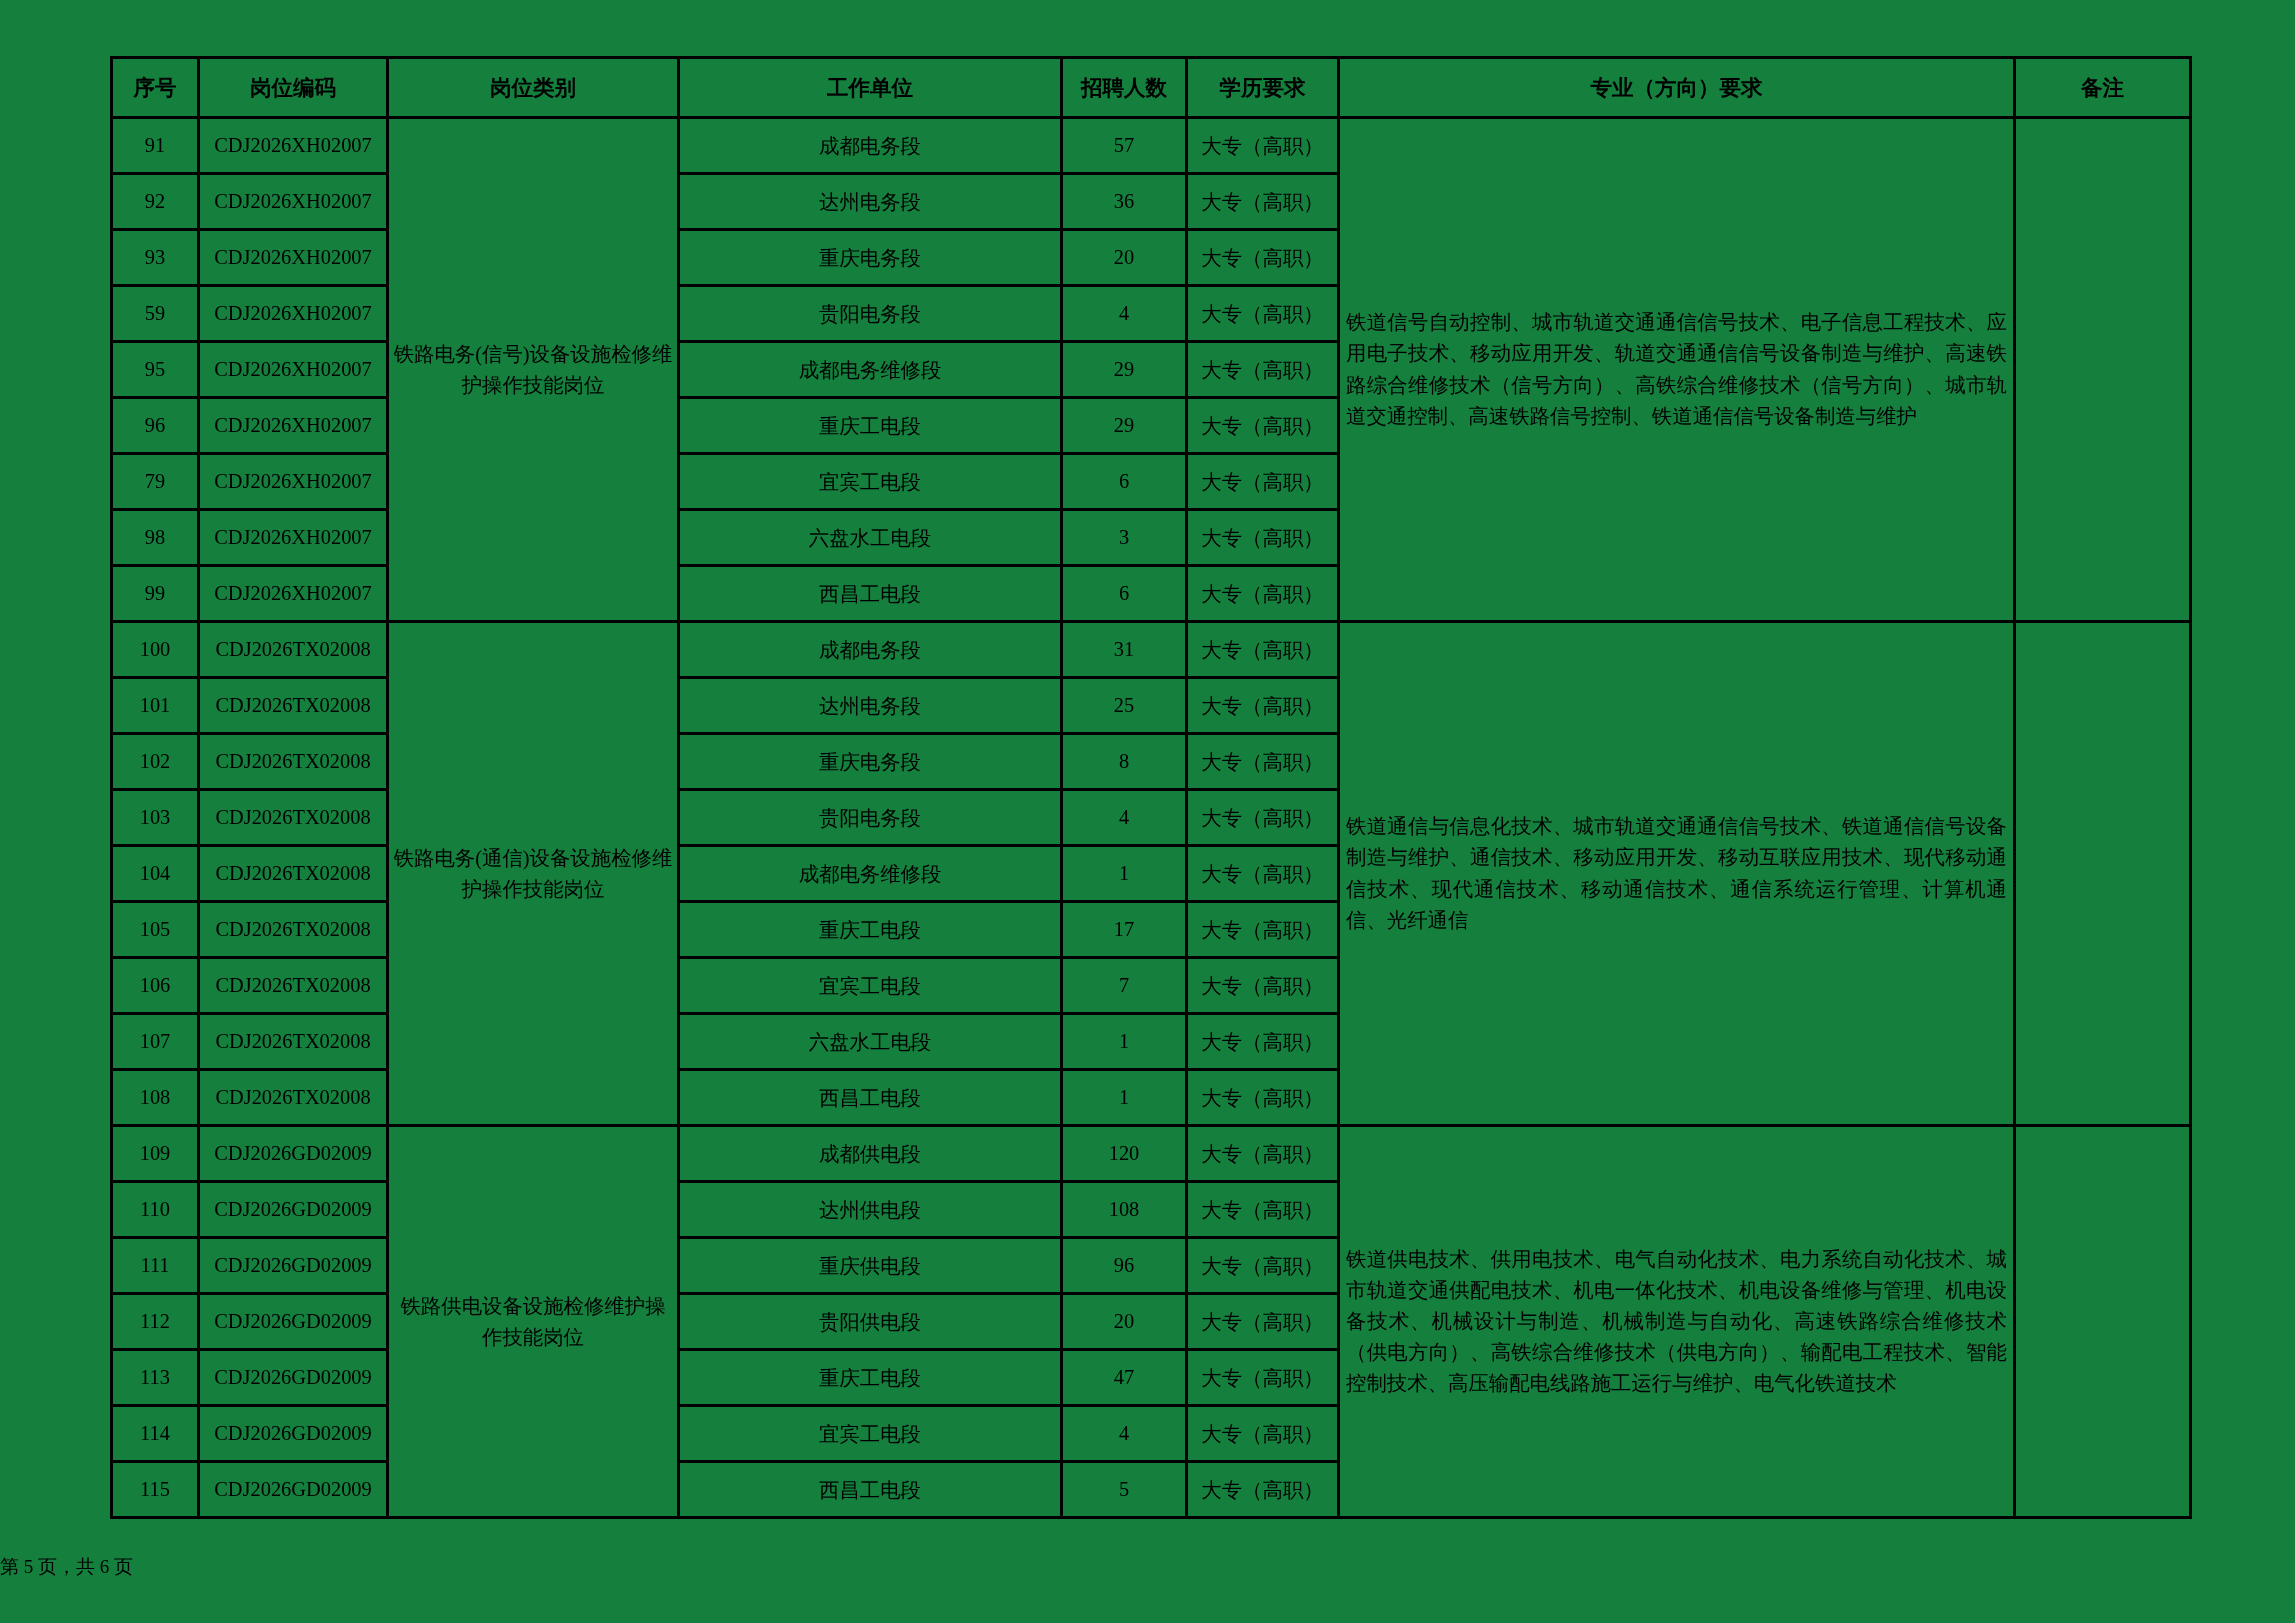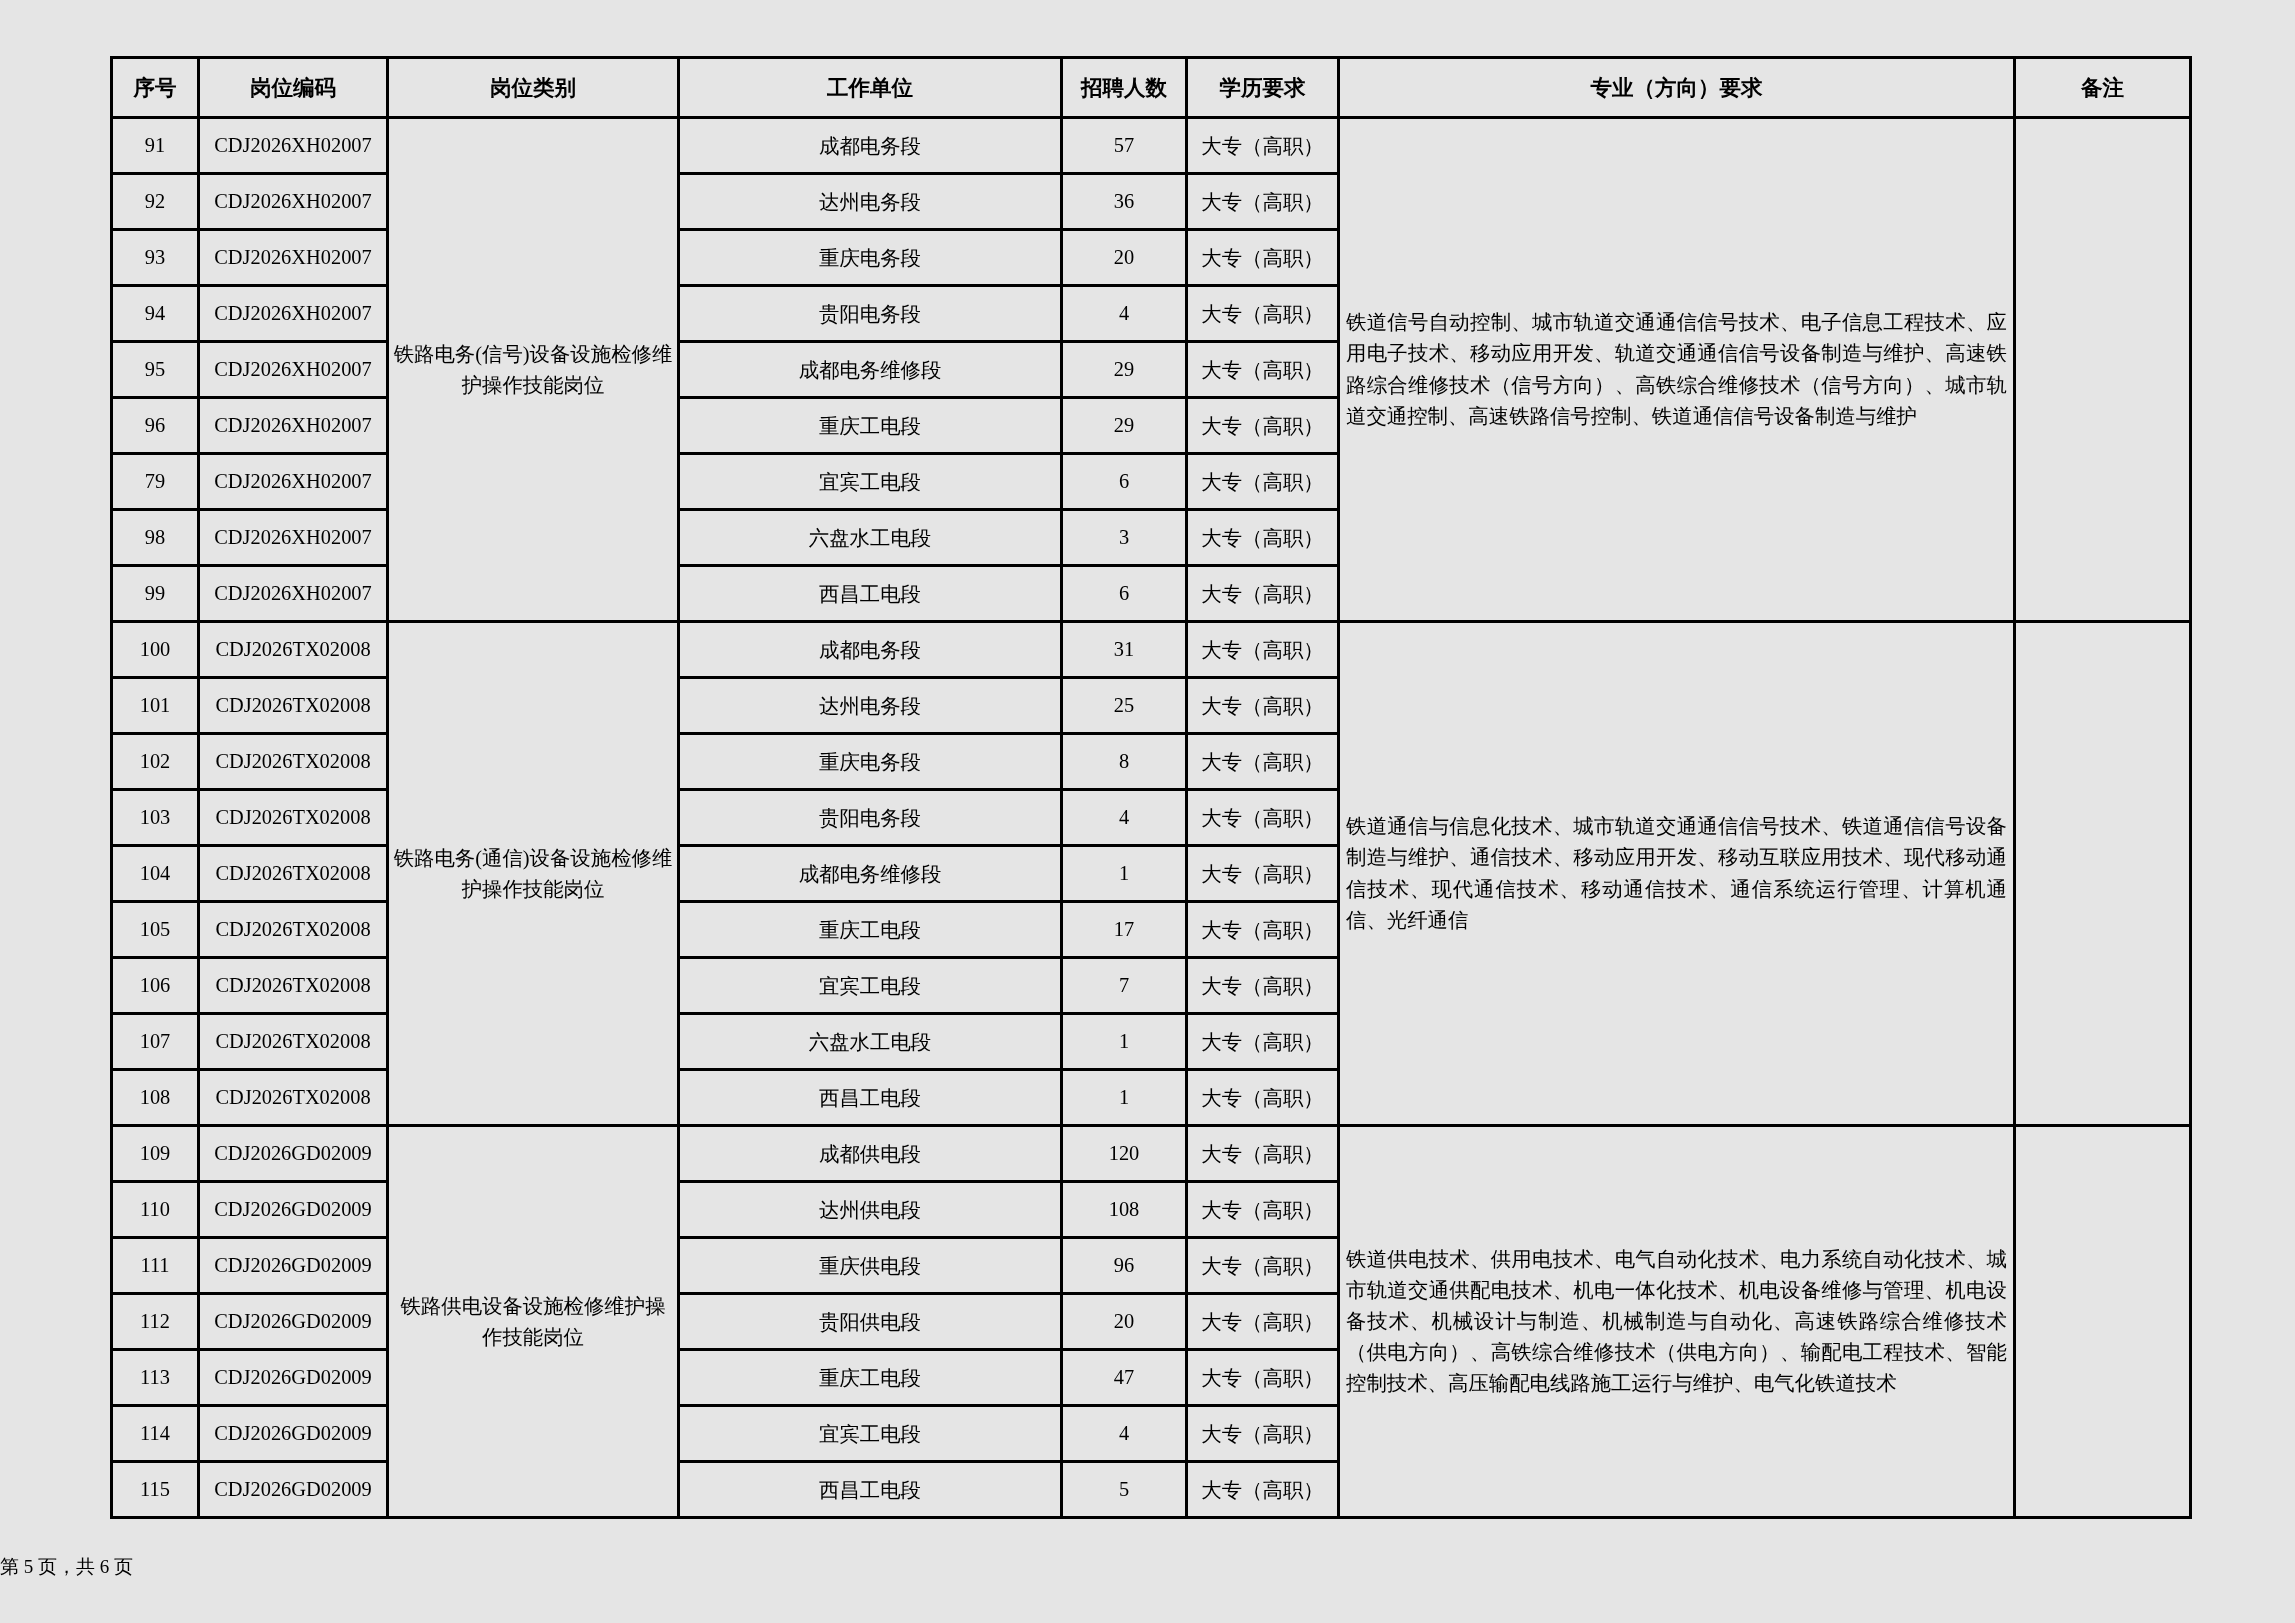--- a/index.html
+++ b/index.html
@@ -4,21 +4,21 @@
 <style>
   html, body {
     margin: 0;
     padding: 0;
     background: #ffffff;
   }
   .page {
     position: relative;
     width: 2295px;
     height: 1623px;
-    background: #e5e5e5;
+    background: #15803d;
     font-family: "Liberation Serif", "DejaVu Serif", serif;
     color: #000000;
   }
   table.job-table {
     position: absolute;
     left: 110px;
     top: 56px;
     width: 2081px;
     border-collapse: collapse;
     table-layout: fixed;
@@ -110,21 +110,21 @@
         <td>大专（高职）</td>
       </tr>
       <tr>
         <td>93</td>
         <td>CDJ2026XH02007</td>
         <td>重庆电务段</td>
         <td>20</td>
         <td>大专（高职）</td>
       </tr>
       <tr>
-        <td>94</td>
+        <td>59</td>
         <td>CDJ2026XH02007</td>
         <td>贵阳电务段</td>
         <td>4</td>
         <td>大专（高职）</td>
       </tr>
       <tr>
         <td>95</td>
         <td>CDJ2026XH02007</td>
         <td>成都电务维修段</td>
         <td>29</td>

